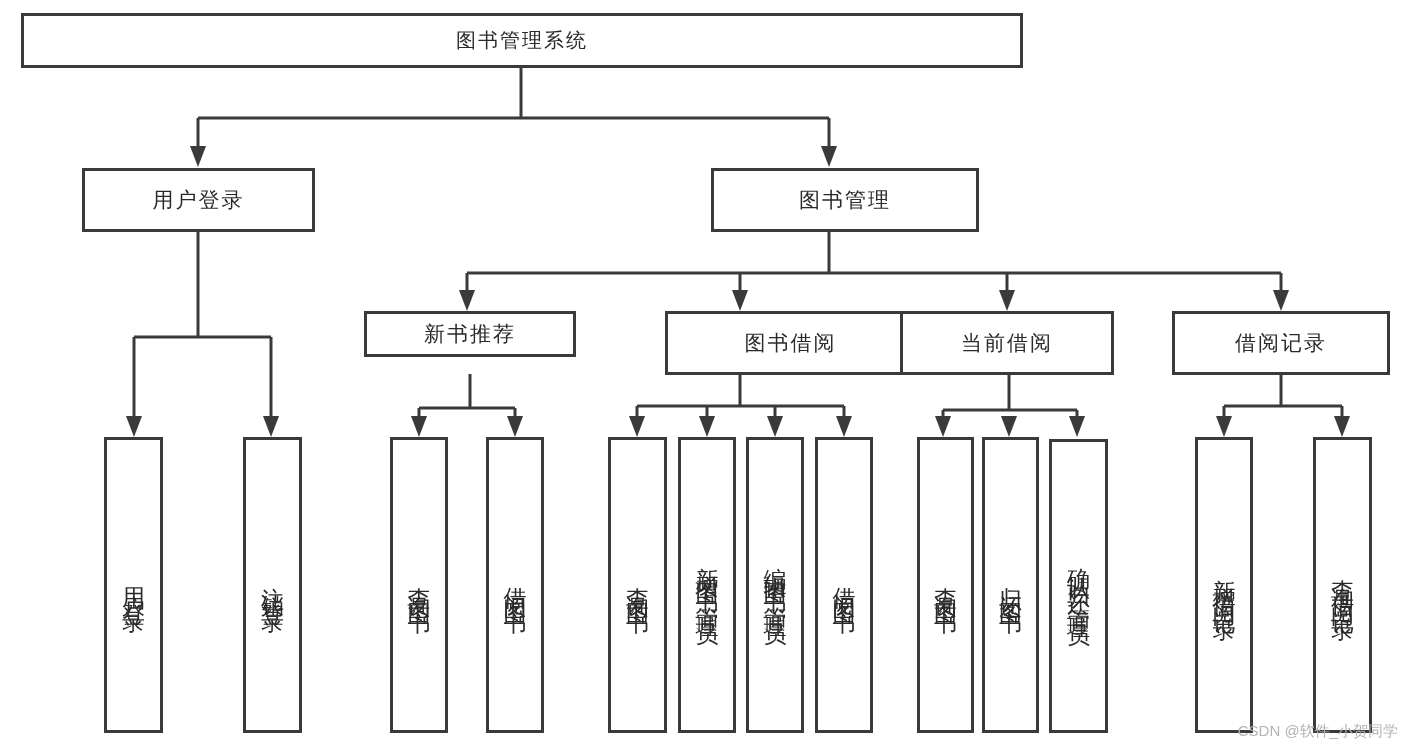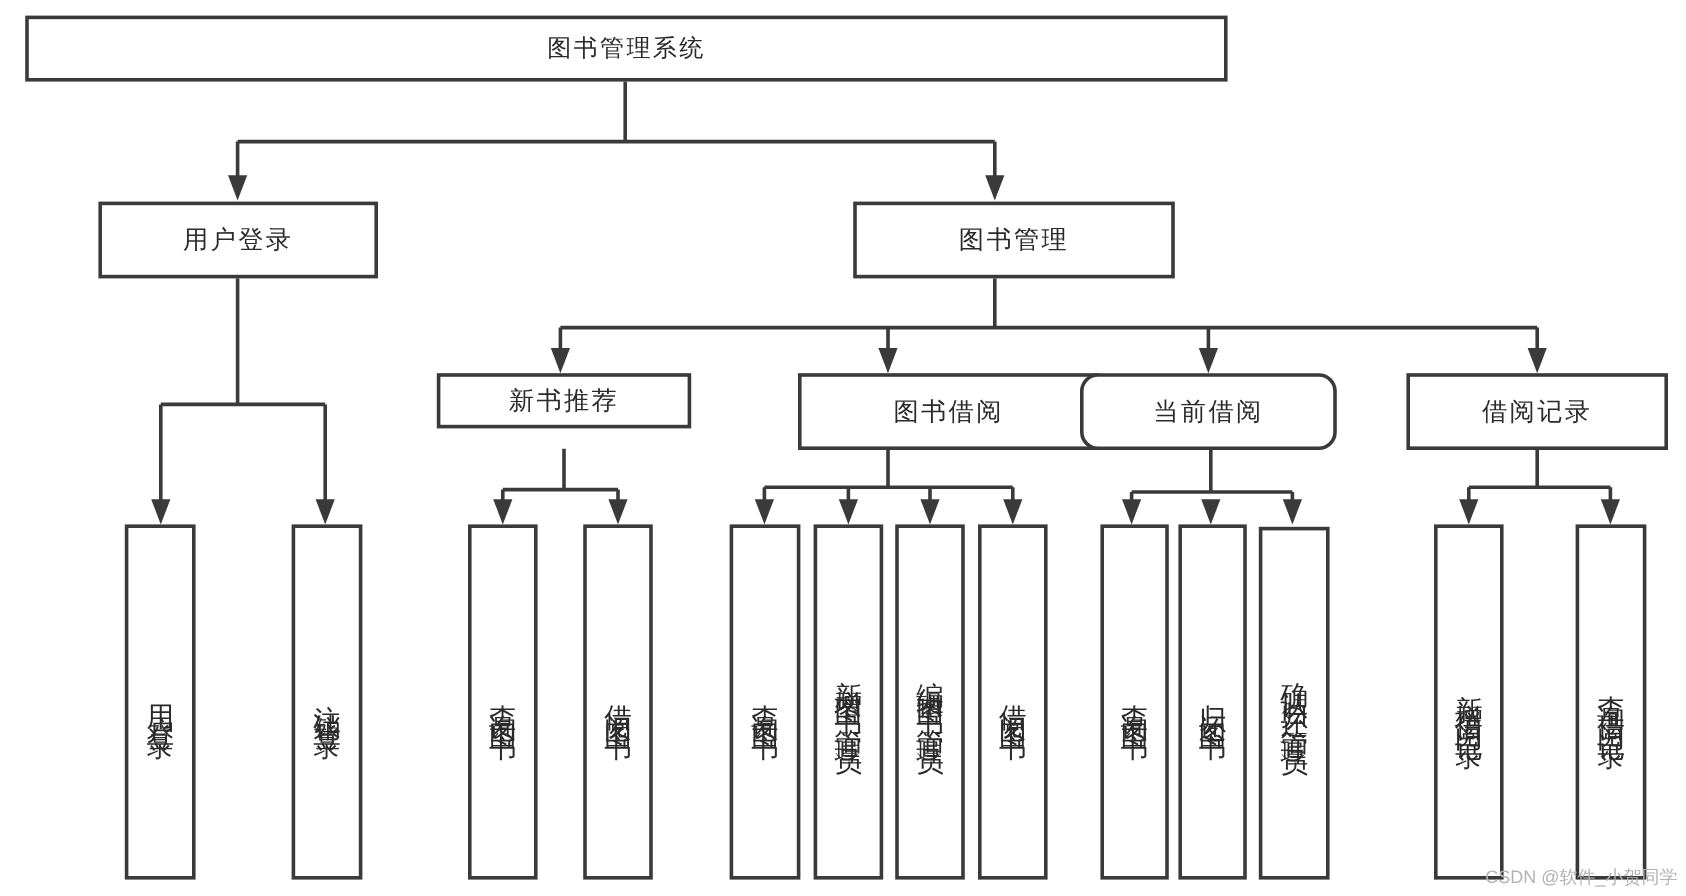--- a/index.html
+++ b/index.html
@@ -98,21 +98,21 @@
   <div class="box" style="left:711px; top:168px; width:268px; height:64px;">
     <span class="h-label">图书管理</span>
   </div>
 
   <div class="box" style="left:364px; top:311px; width:212px; height:46px;">
     <span class="h-label">新书推荐</span>
   </div>
   <div class="box" style="left:633px; top:311px; width:251px; height:64px;margin-left:32px;">
     <span class="h-label">图书借阅</span>
   </div>
-  <div class="box" style="left:900px; top:311px; width:214px; height:64px;border-radius:15px;">
+  <div class="box" style="left:900px; top:311px; width:214px; height:64px;">
     <span class="h-label">当前借阅</span>
   </div>
   <div class="box" style="left:1172px; top:311px; width:218px; height:64px;">
     <span class="h-label">借阅记录</span>
   </div>
 
   <div class="box" style="left:104px; top:437px; width:59px; height:296px;">
     <span class="v-label">用户登录</span>
   </div>
   <div class="box" style="left:243px; top:437px; width:59px; height:296px;">

